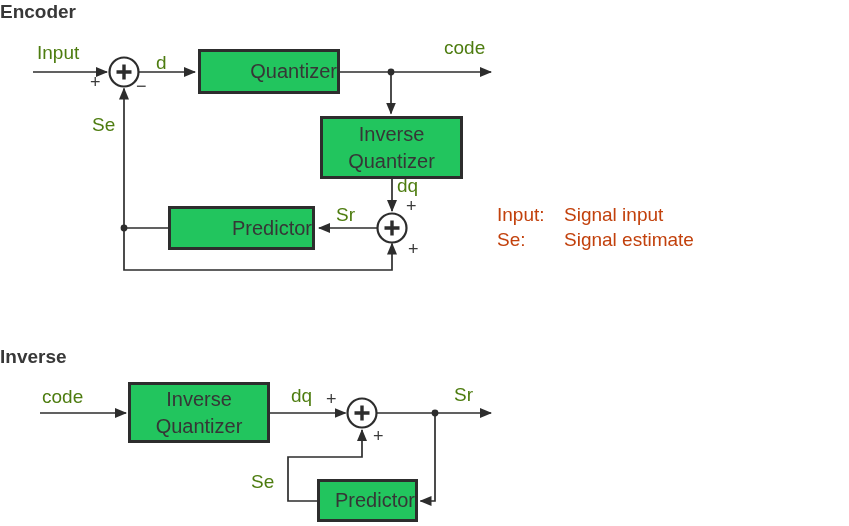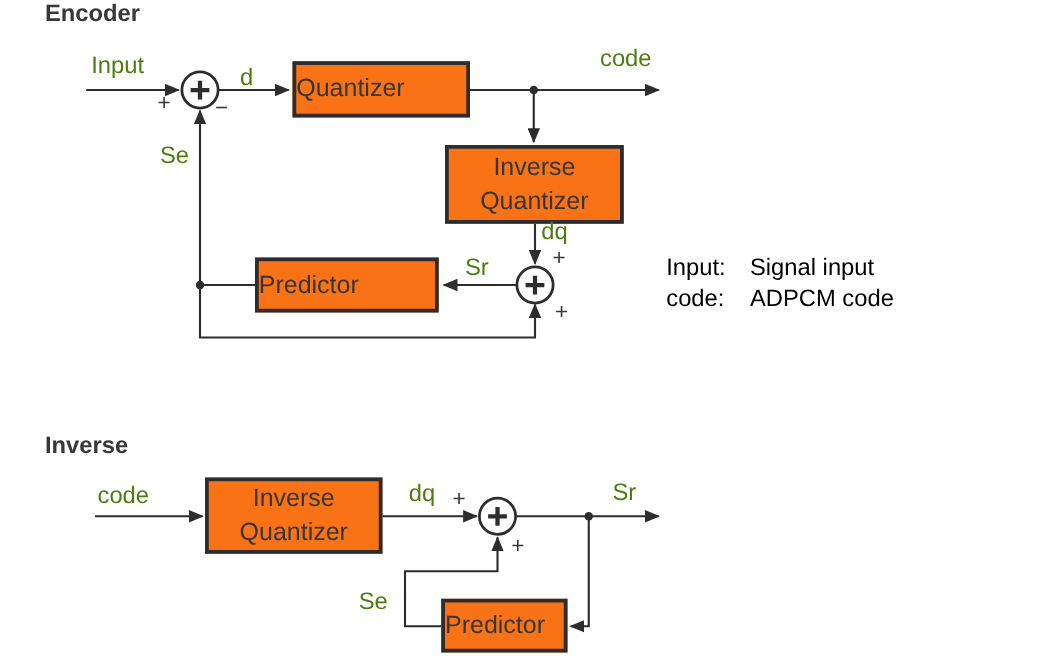--- a/index.html
+++ b/index.html
@@ -1,33 +1,33 @@
 <!DOCTYPE html>
 <html><head>
 <meta charset="utf-8">
 <style>
   html,body{margin:0;padding:0;background:#ffffff;}
   #canvas{
     position:relative;width:807px;height:526px;background:#ffffff;
-    font-family:"Liberation Sans","DejaVu Sans",sans-serif;overflow:hidden;margin-left:36px;
+    font-family:"Liberation Sans","DejaVu Sans",sans-serif;overflow:hidden;
   }
   #wires{position:absolute;left:0;top:0;width:849px;height:526px;}
   #wires path{stroke:#2d2d2d;stroke-width:1.7;fill:none;}
   #wires path.sumplus{stroke-width:3.4;}
   #wires circle.sum{fill:#ffffff;stroke:#2d2d2d;stroke-width:2.2;}
   #wires circle.dot{fill:#2d2d2d;stroke:none;}
   .block{
-    position:absolute;box-sizing:border-box;border:3px solid #2d2d2d;background:#f97316;
-    display:flex;align-items:center;justify-content:flex-start;text-align:center;
+    position:absolute;box-sizing:border-box;border:3px solid #2d2d2d;background:#22c55e;
+    display:flex;align-items:center;justify-content:flex-end;text-align:center;
     font-size:20px;line-height:27px;color:#363636;
   }
   .lbl{position:absolute;font-size:19px;line-height:1.1;color:#4d7c0f;white-space:nowrap;}
   .sign{position:absolute;font-size:18px;line-height:1;color:#3a3a3a;}
   .title{position:absolute;font-size:19px;font-weight:700;color:#383838;}
-  #legend{position:absolute;left:497px;top:203px;font-size:19px;line-height:24.8px;color:#000000;}
+  #legend{position:absolute;left:497px;top:203px;font-size:19px;line-height:24.8px;color:#c2410c;}
   #legend .row{white-space:nowrap;}
   #legend .term{display:inline-block;width:67px;}
 </style>
 </head>
 <body>
 
 <div id="canvas">
 
   <svg id="wires" width="849" height="526" viewBox="0 0 849 526">
     <defs>
@@ -100,17 +100,17 @@
   <div class="lbl" style="left:251px;top:472px;">Se</div>
 
   <div class="sign" style="left:326px;top:390px;">+</div>
   <div class="sign" style="left:373px;top:427px;">+</div>
 
   <div id="legend">
     <div class="row">
       <span class="term">Input:</span><span class="desc">Signal input</span>
     </div>
     <div class="row">
-      <span class="term">code:</span><span class="desc">ADPCM code</span>
+      <span class="term">Se:</span><span class="desc">Signal estimate</span>
     </div>
   </div>
 
 </div>
 
 </body></html>

